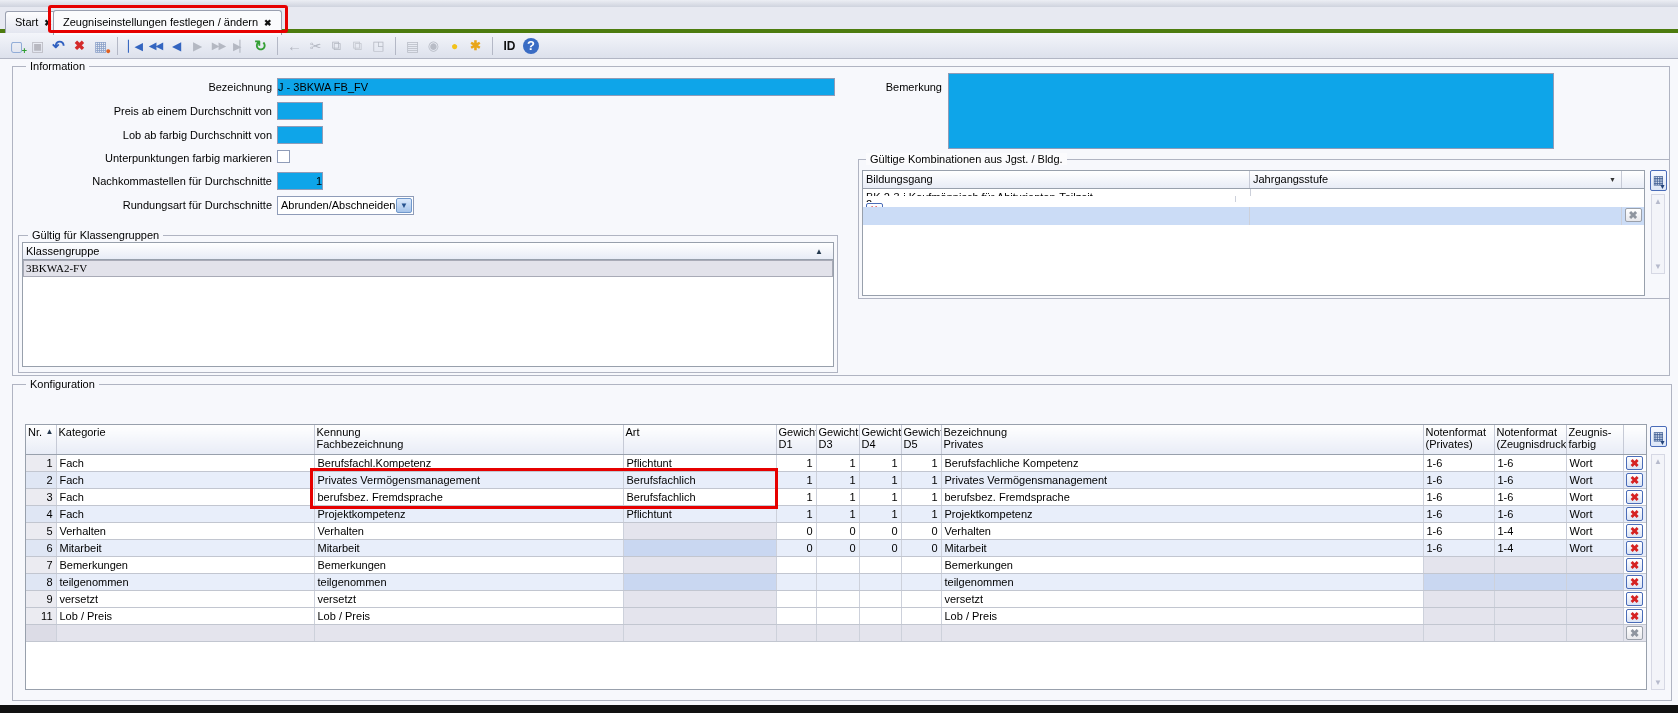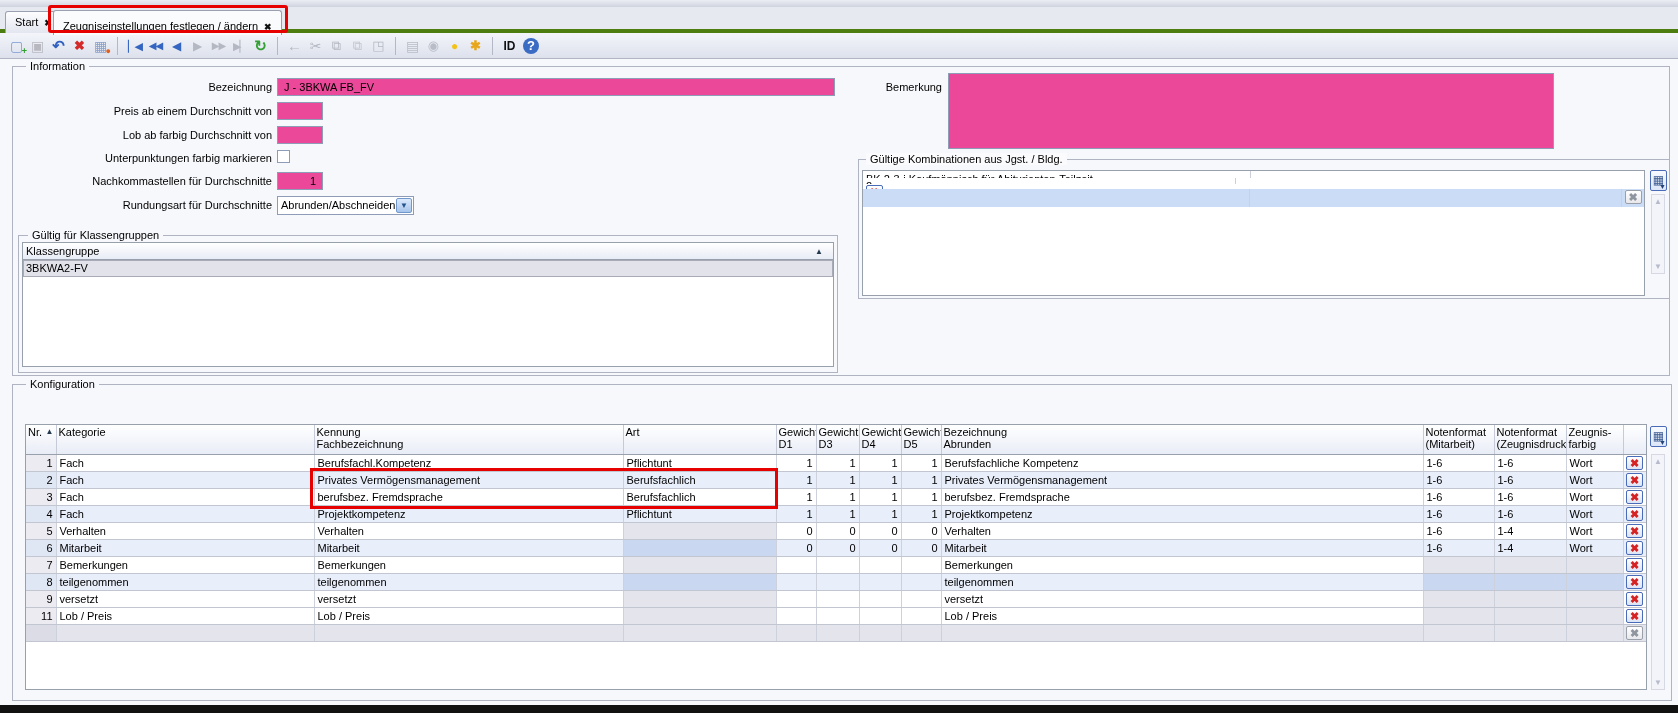--- a/index.html
+++ b/index.html
@@ -2,32 +2,32 @@
 <html><head>
 <meta charset="utf-8">
 <style>
   *{margin:0;padding:0;box-sizing:border-box}
   body{background:#888;font-family:"Liberation Sans",sans-serif}
   #root{position:relative;width:1678px;height:713px;background:#f7f8fc;font-size:11px;color:#000;overflow:hidden}
   .abs{position:absolute}
   #topstrip{position:absolute;left:0;top:0;width:1678px;height:7px;background:linear-gradient(#eceef4,#cfd3de)}
   #tabbar{position:absolute;left:0;top:7px;width:1678px;height:26px;background:#e7e9f1;border-bottom:4px solid #4d7c0f}
   .tab{position:absolute;border:1px solid #9aa0b0;border-bottom:none;border-radius:3px 3px 0 0;padding:0 9px;white-space:nowrap;line-height:21px;height:23px;background:linear-gradient(#fdfdfe,#e2e5ef)}
-  .tab.active{background:#fafbfd;height:25px;line-height:31px;z-index:2}
+  .tab.active{background:#fafbfd;height:25px;line-height:23px;z-index:2}
   .tab .close{font-size:9px;font-weight:bold;margin-left:6px;color:#111}
   .hlbox{position:absolute;border:3px solid #e60000;z-index:9;pointer-events:none}
   #toolbar{position:absolute;left:0;top:33px;width:1678px;height:26px;background:linear-gradient(#f3f5fa,#dde1ec);border-bottom:1px solid #b2b6c4;padding:3px 0 0 6px;white-space:nowrap}
   .tbi{display:inline-block;width:21px;height:20px;text-align:center;font-size:13px;line-height:20px;position:relative;vertical-align:top}
   .tbi .badge{position:absolute;right:0;bottom:1px;font-size:9px;font-weight:bold;line-height:8px}
   .tbi.circle{width:16px;height:16px;line-height:15px;border-radius:50%;margin:2px 3px 0 3px;font-weight:bold}
   .tbsep{display:inline-block;width:1px;height:18px;background:#b4b8c6;margin:1px 6px 0 6px;vertical-align:top}
   .fieldset{position:absolute;border:1px solid #b0b4c2}
   .legend{position:absolute;background:#f7f8fc;padding:0 4px;z-index:3;white-space:nowrap}
   .flabel{position:absolute;text-align:right;width:260px;white-space:nowrap}
-  input.tf,textarea.tf{position:absolute;border:1px solid #8f9cb8;background:#ec4899;font:11px "Liberation Sans",sans-serif;padding:0 6px;outline:none}
+  input.tf,textarea.tf{position:absolute;border:1px solid #8f9cb8;background:#0ea5e9;font:11px "Liberation Sans",sans-serif;padding:0 0;outline:none}
   textarea.tf{resize:none}
   input.cb{position:absolute;appearance:none;-webkit-appearance:none;width:13px;height:13px;border:1px solid #8f9cb8;background:#fff}
   #rundungsart{position:absolute;border:1px solid #8f9cb8;background:#fff}
   #rundungsart .txt{position:absolute;left:3px;top:2px;white-space:nowrap}
   #rundungsart .ddbtn{position:absolute;right:1px;top:1px;width:16px;height:15px;background:linear-gradient(#dceafc,#a6c4ea);border:1px solid #7098cc;border-radius:2px;color:#26528e;font-size:8px;text-align:center;line-height:14px}
   .minitable{position:absolute;background:#fff;border:1px solid #98a0ac}
   .mt-head{display:flex;background:linear-gradient(#ffffff,#e8ecf6);border-bottom:1px solid #98a0ac}
   .mt-head .hc{padding:2px 3px;border-right:1px solid #c6cad6;position:relative;white-space:nowrap}
   .mt-row{display:flex}
   .mt-row .c{padding:2px 3px;border-right:1px solid #ccd0da;overflow:hidden;white-space:nowrap}
@@ -95,20 +95,25 @@
     <span class="txt">Abrunden/Abschneiden</span>
     <span class="ddbtn">▼</span>
   </div>
 
   <div class="flabel" style="left:682px;top:81px">Bemerkung</div>
   <textarea class="tf" style="left: 948px; top: 73px; width: 606px; height: 76px;"></textarea>
 
   <div class="fieldset" style="left:858px;top:159px;width:812px;height:140px"></div>
   <div class="legend" style="left:866px;top:153px;background:#fbfbfd">Gültige Kombinationen aus Jgst. / Bldg.</div>
   <div class="minitable" style="left:862px;top:170px;width:783px;height:126px" id="kombi-table">
+      <div class="mt-head" style="height: 18px;">
+        <div class="hc" style="width: 388px;">Bildungsgang</div>
+        <div class="hc" style="width: 373px;">Jahrgangsstufe<span class="ddglyph" style="position: absolute; right: 5px; top: 5px;">▼</span></div>
+        <div class="hc" style="width: 22px; border-right: none;"></div>
+      </div>
       <div class="mt-row" style="height: 18px; flex-direction: column;">
         <div class="c" style="width: 388px;">BK 2-3-j.Kaufmännisch für Abiturienten-Teilzeit</div>
         <div class="c" style="width: 373px;">2</div>
         <div class="c" style="width: 22px; border-right: none; padding: 1px 0px; text-align: center;"><span class="xbtn">✖</span></div>
       </div>
       <div class="mt-row sel" style="height: 18px;">
         <div class="c" style="width: 388px;"></div>
         <div class="c" style="width: 373px;"></div>
         <div class="c" style="width: 22px; border-right: none; padding: 1px 0px; text-align: center;"><span class="xbtn gray">✖</span></div>
       </div>
@@ -119,21 +124,21 @@
     <span class="dn">▼</span>
   </div>
 
   <div class="fieldset" style="left:18px;top:235px;width:820px;height:138px"></div>
   <div class="legend" style="left:28px;top:229px">Gültig für Klassengruppen</div>
   <div class="minitable" style="left:22px;top:242px;width:812px;height:125px" id="klassen-table">
       <div class="mt-head" style="height: 17px;">
         <div class="hc" style="width: 100%; border-right: none;">Klassengruppe<span class="sortglyph" style="position: absolute; right: 10px; top: 4px;">▲</span></div>
       </div>
       <div class="mt-row selgray" style="height: 17px;">
-        <div class="c" style="width: 100%; border-right: none;">3BKWA2-FV</div>
+        <div class="c" style="width: 100%; border-right: none; font-family: Liberation Serif, serif;">3BKWA2-FV</div>
       </div>
     </div>
 
   <div class="fieldset" style="left:12px;top:384px;width:1660px;height:317px"></div>
   <div class="legend" style="left:26px;top:378px">Konfiguration</div>
 
   <div class="abs" style="left:25px;top:424px;width:1622px;height:266px;background:#fff;border:1px solid #98a0ac;overflow:hidden">
     <table id="ktable">
       <colgroup>
         <col style="width:30px">
@@ -179,25 +184,25 @@
             <th>
               <div>Gewicht</div>
               <div>D4</div>
             </th>
             <th>
               <div>Gewicht</div>
               <div>D5</div>
             </th>
             <th>
               <div>Bezeichnung</div>
-              <div>Abrunden</div>
+              <div>Privates</div>
             </th>
             <th>
               <div>Notenformat</div>
-              <div>(Mitarbeit)</div>
+              <div>(Privates)</div>
             </th>
             <th>
               <div>Notenformat</div>
               <div>(Zeugnisdruck)</div>
             </th>
             <th>
               <div>Zeugnis-</div>
               <div>farbig</div>
             </th>
             <th></th>

